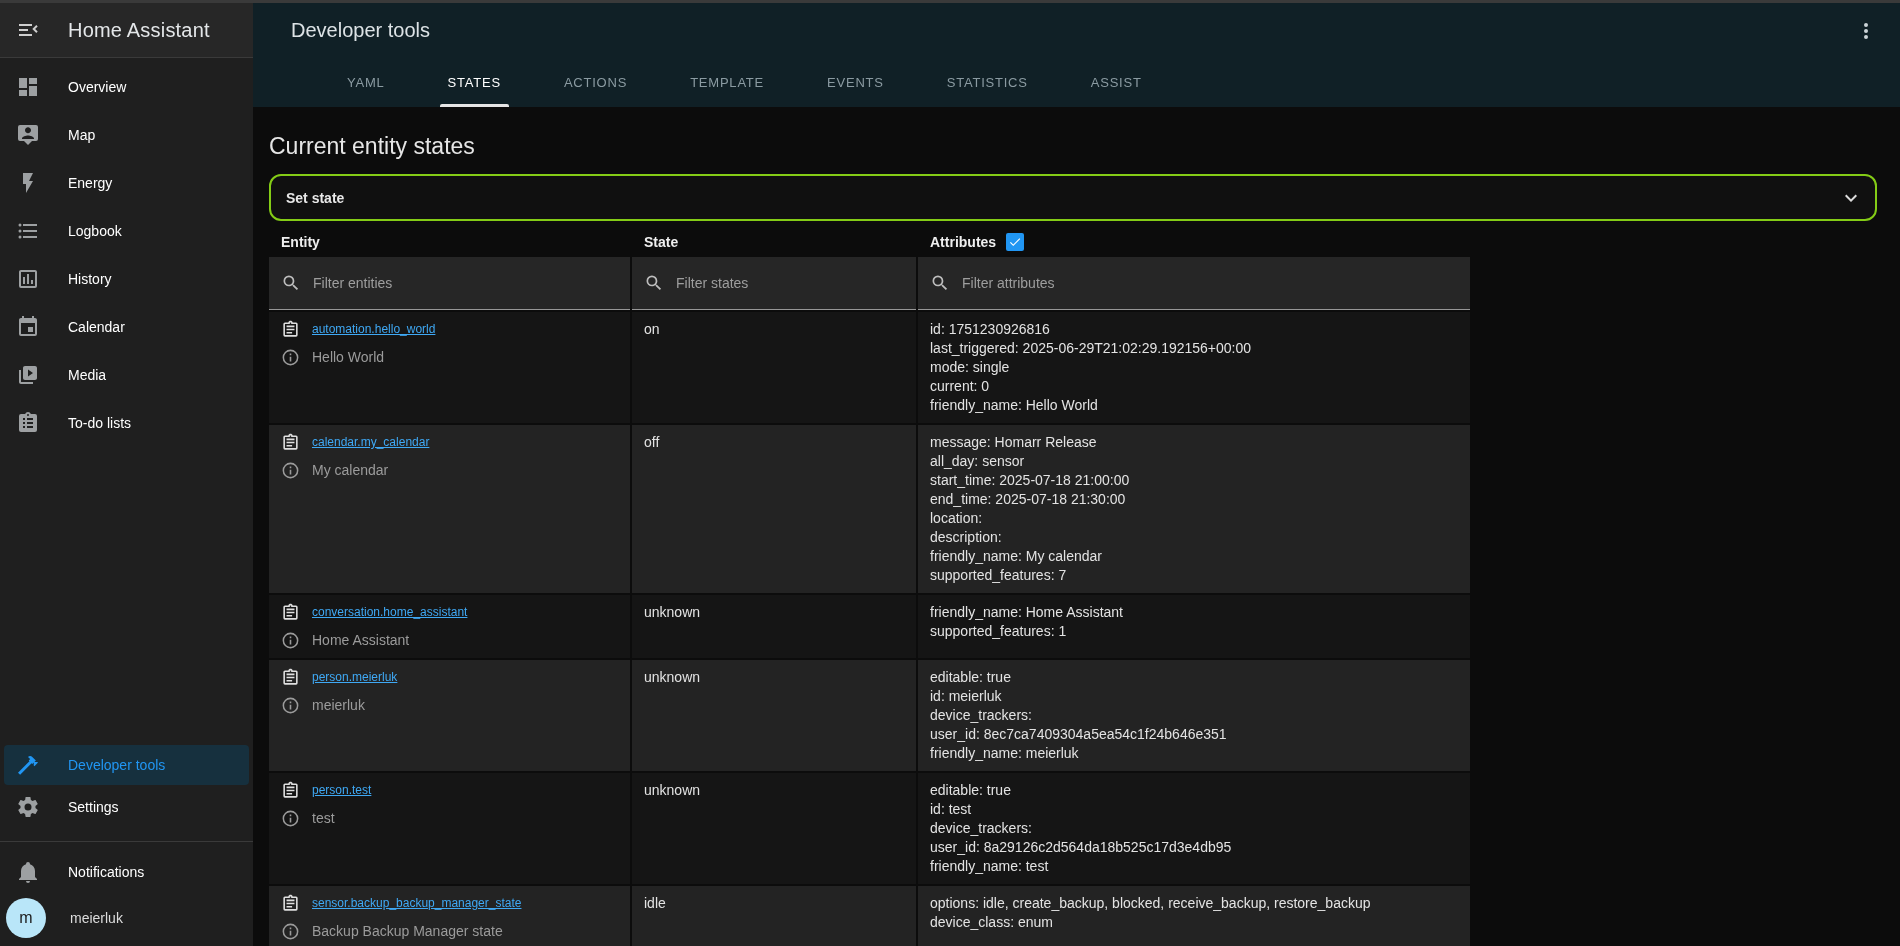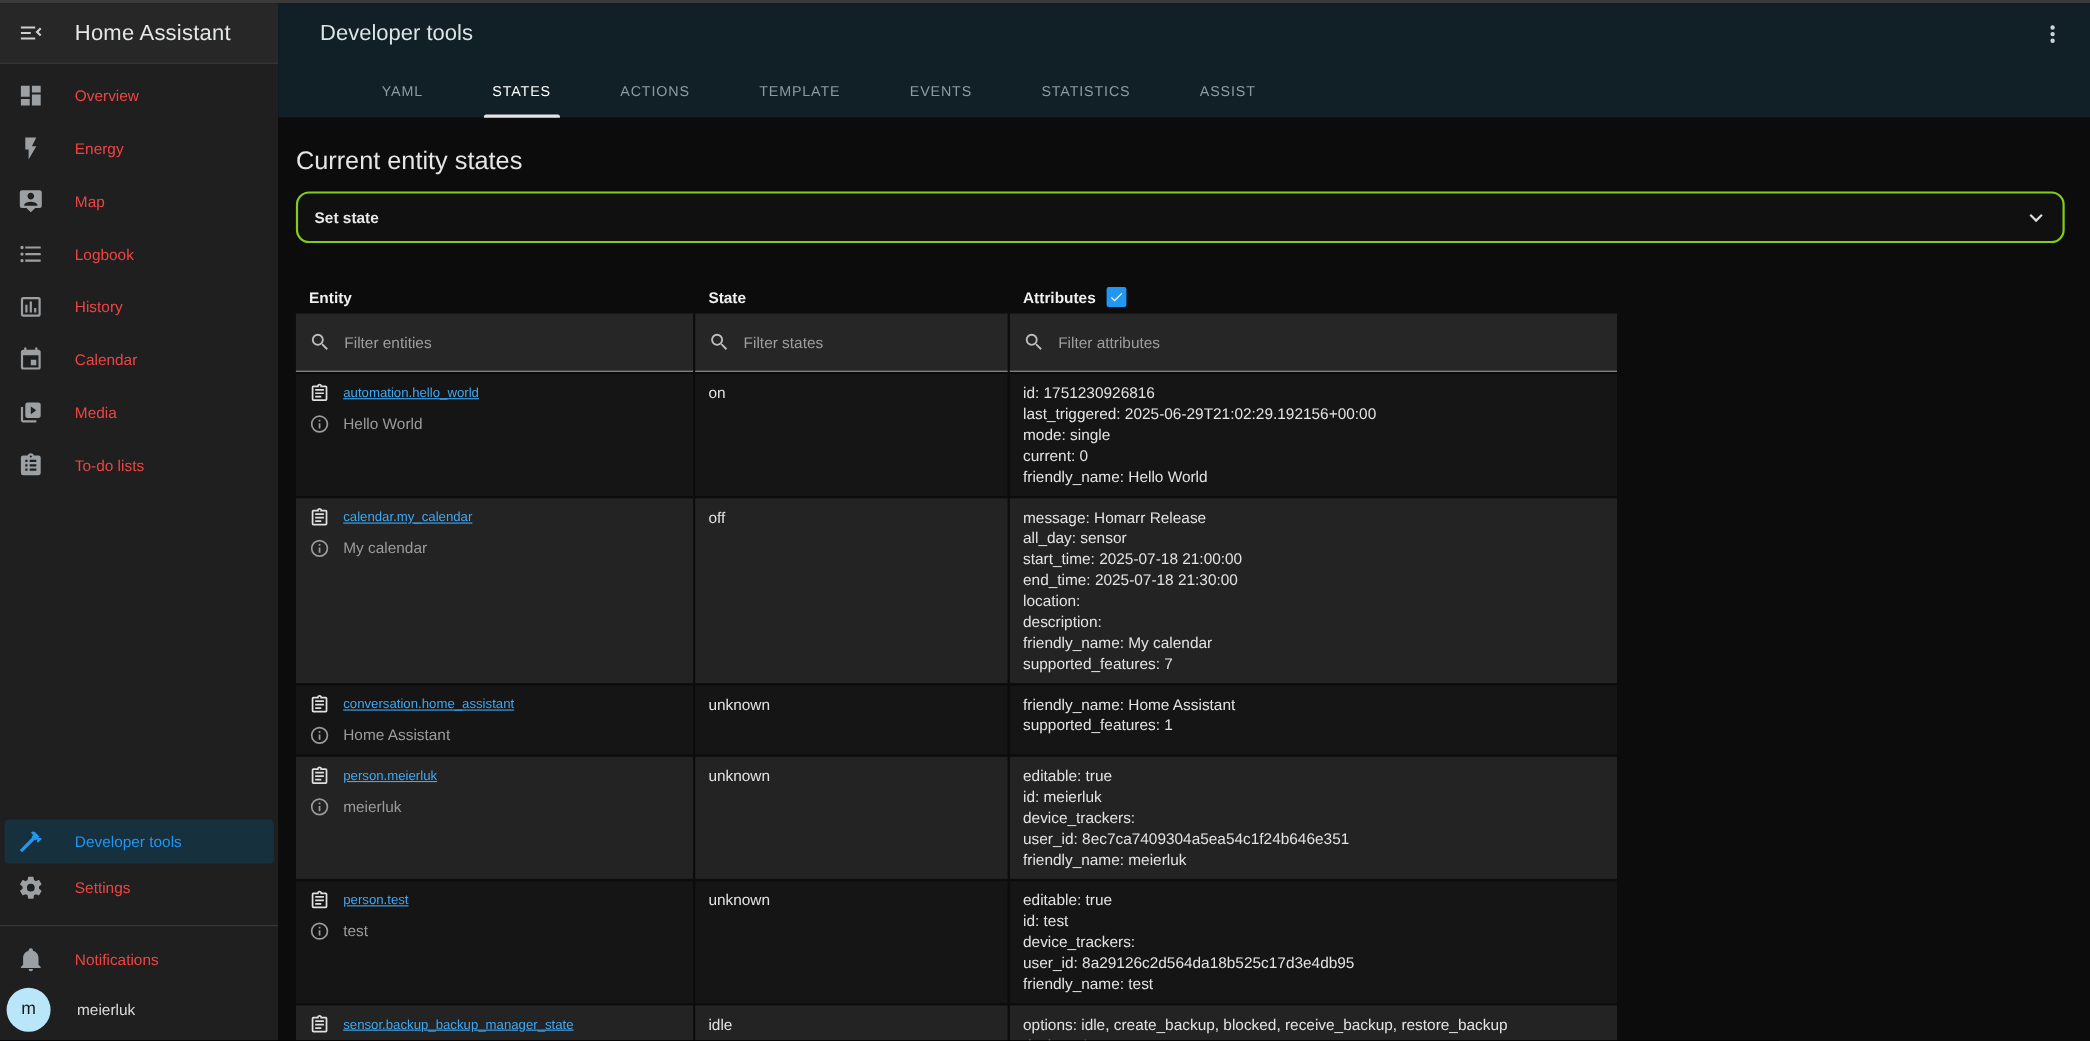--- a/index.html
+++ b/index.html
@@ -8,21 +8,21 @@
   .page { width:1900px; height:946px; display:flex; flex-direction:column; overflow:hidden; background:#0c0c0c; }
   .top-strip { height:3px; background:#3a3a3a; flex:0 0 auto; }
   .body-row { flex:1; display:flex; min-height:0; }
 
   
   .sidebar { width:253px; flex:0 0 auto; background:#1f1f1f; display:flex; flex-direction:column; }
   .sb-header { height:55px; flex:0 0 auto; background:#272727; border-bottom:1px solid #3a3a3a; display:flex; align-items:center; padding-left:16px; }
   .menu-btn { width:24px; height:24px; color:#cfcfcf; cursor:pointer; }
   .sb-title { margin-left:28px; font-size:20px; color:#e4e7e9; letter-spacing:.2px; }
   .sb-list { padding-top:5px; }
-  .sb-item { height:48px; display:flex; align-items:center; padding-left:16px; color:#ef4444; font-size:14px; font-weight:500; cursor:pointer; }
+  .sb-item { height:48px; display:flex; align-items:center; padding-left:16px; color:#ffffff; font-size:14px; font-weight:500; cursor:pointer; }
   .sb-item .ic { width:24px; height:24px; color:#9da0a2; flex:0 0 auto; }
   .sb-item .sb-label { margin-left:28px; }
   .sb-bottom { margin-top:auto; padding-bottom:6px; }
   .sb-item.compact { height:40px; margin:2px 4px; padding-left:12px; border-radius:4px; }
   .sb-item.active { background:#16303e; color:var(--accent); }
   .sb-item.active .ic { color:var(--accent); }
   .sb-divider { height:1px; background:#3a3a3a; margin:14px 0 10px 0; }
   .user-item { height:44px; display:flex; align-items:center; margin:4px 4px 0 6px; cursor:pointer; }
   .avatar { width:40px; height:40px; border-radius:50%; background:var(--avatar-bg); color:#1b1b1b; font-size:16px; display:flex; align-items:center; justify-content:center; }
   .user-name { margin-left:24px; font-size:14px; font-weight:500; color:#dcdcdc; }
@@ -39,21 +39,21 @@
   .tab.active::after { content:""; position:absolute; left:8px; right:8px; bottom:0; height:3px; background:#e6e6e6; border-radius:2px 2px 0 0; }
 
   
   .content { flex:1; background:#0c0c0c; padding:0 23px 0 16px; overflow:hidden; }
   .page-heading { margin-top:26px; font-size:23px; font-weight:400; color:#e6e6e6; }
   .set-state { margin-top:14px; height:47px; border:2px solid #84cc16; border-radius:12px; background:#101010; display:flex; align-items:center; padding:0 12px 0 15px; cursor:pointer; }
   .set-state-label { font-size:14px; font-weight:700; color:#e8e8e8; }
   .chev { margin-left:auto; width:24px; height:24px; color:#dcdcdc; }
 
   .grid3 { display:grid; grid-template-columns:361px 284px 552px; column-gap:2px; }
-  .thead { margin-top:36px; }
+  .thead { margin-top:8px; }
   .th { padding:4px 12px 6px 12px; font-size:14px; font-weight:700; color:#efefef; display:flex; align-items:center; }
   .checkbox { width:18px; height:18px; margin-left:10px; background:var(--accent); border-radius:2px; display:flex; align-items:center; justify-content:center; cursor:pointer; }
   .checkbox svg { width:14px; height:14px; color:#fff; }
   .filter-cell { background:#262626; border-bottom:1px solid #979797; height:53px; display:flex; align-items:center; padding:0 12px; }
   .filter-cell .ic { width:20px; height:20px; color:#bdbdbd; flex:0 0 auto; }
   .filter-cell input { margin-left:12px; flex:1; background:transparent; border:none; outline:none; color:#f0abfc; font-size:14px; font-family:inherit; }
   .filter-cell input::placeholder { color:#9e9e9e; }
 
   .rows { }
   .row { margin-top:2px; }
@@ -92,33 +92,33 @@
               <svg viewBox="0 0 24 24">
                 <path fill="currentColor" d="M13,3V9H21V3M13,21H21V11H13M3,21H11V15H3M3,13H11V3H3V13Z"></path>
               </svg>
             </span>
     <span class="sb-label">Overview</span>
   </div>
 
   <div class="sb-item">
     <span class="ic">
               <svg viewBox="0 0 24 24">
+                <path fill="currentColor" d="M4,2H20A2,2 0 0,1 22,4V16A2,2 0 0,1 20,18H16L12,22L8,18H4A2,2 0 0,1 2,16V4A2,2 0 0,1 4,2M12,4.3C10.34,4.3 9,5.64 9,7.3C9,8.96 10.34,10.3 12,10.3C13.66,10.3 15,8.96 15,7.3C15,5.64 13.66,4.3 12,4.3M18,15.58C18,13.58 14,12.5 12,12.5C10,12.5 6,13.58 6,15.58V16H18V15.58Z"></path>
+              </svg>
+            </span>
+    <span class="sb-label">Map</span>
+  </div>
+
+  <div class="sb-item">
+    <span class="ic">
+              <svg viewBox="0 0 24 24">
                 <path fill="currentColor" d="M7,2V13H10V22L17,10H13L17,2H7Z"></path>
               </svg>
             </span>
     <span class="sb-label">Energy</span>
-  </div>
-
-  <div class="sb-item">
-    <span class="ic">
-              <svg viewBox="0 0 24 24">
-                <path fill="currentColor" d="M4,2H20A2,2 0 0,1 22,4V16A2,2 0 0,1 20,18H16L12,22L8,18H4A2,2 0 0,1 2,16V4A2,2 0 0,1 4,2M12,4.3C10.34,4.3 9,5.64 9,7.3C9,8.96 10.34,10.3 12,10.3C13.66,10.3 15,8.96 15,7.3C15,5.64 13.66,4.3 12,4.3M18,15.58C18,13.58 14,12.5 12,12.5C10,12.5 6,13.58 6,15.58V16H18V15.58Z"></path>
-              </svg>
-            </span>
-    <span class="sb-label">Map</span>
   </div>
 
   <div class="sb-item">
     <span class="ic">
               <svg viewBox="0 0 24 24">
                 <path fill="currentColor" d="M7,5H21V7H7V5M7,13V11H21V13H7M4,4.5A1.5,1.5 0 0,1 5.5,6A1.5,1.5 0 0,1 4,7.5A1.5,1.5 0 0,1 2.5,6A1.5,1.5 0 0,1 4,4.5M4,10.5A1.5,1.5 0 0,1 5.5,12A1.5,1.5 0 0,1 4,13.5A1.5,1.5 0 0,1 2.5,12A1.5,1.5 0 0,1 4,10.5M7,19V17H21V19H7M4,16.5A1.5,1.5 0 0,1 5.5,18A1.5,1.5 0 0,1 4,19.5A1.5,1.5 0 0,1 2.5,18A1.5,1.5 0 0,1 4,16.5Z"></path>
               </svg>
             </span>
     <span class="sb-label">Logbook</span>
   </div>

